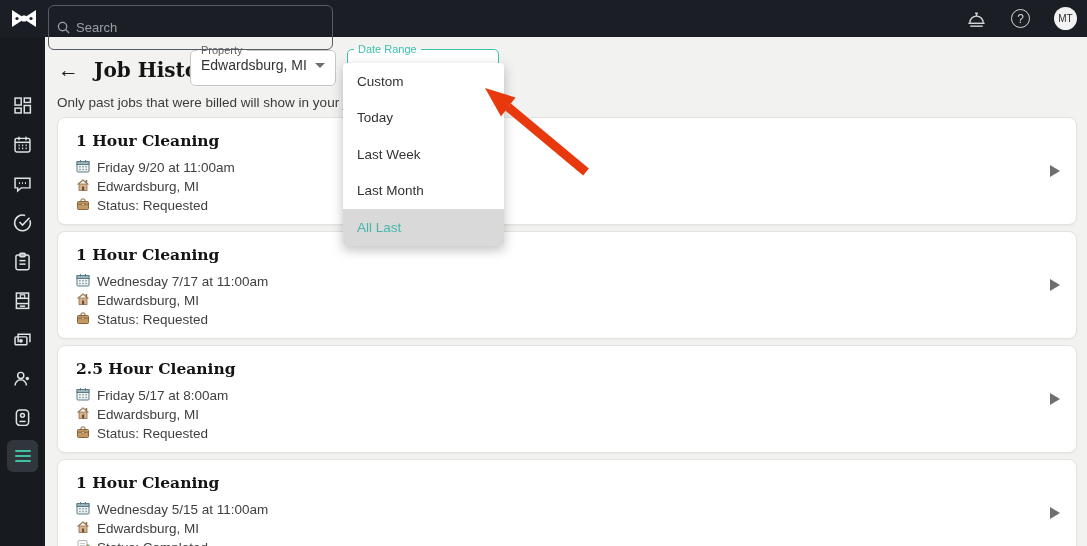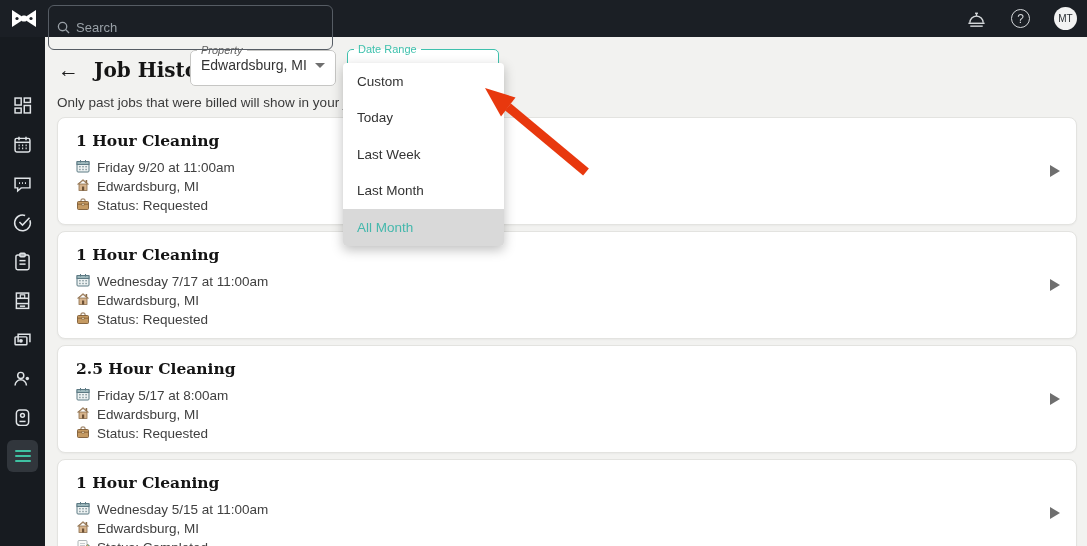--- a/index.html
+++ b/index.html
@@ -33,21 +33,21 @@
 
   
   .back-arrow { position:absolute; left:58px; top:58px; font-size:21px; color:#1e1e1e; cursor:pointer; z-index:5; }
   .page-title { position:absolute; left:94px; top:58px; font-family:"DejaVu Serif","Liberation Serif",serif;
     font-weight:bold; font-size:20px; color:#141414; z-index:5; }
   .subtitle { position:absolute; left:57px; top:95px; font-size:13.5px; color:#3b3b3b; z-index:5; }
 
   fieldset.select { position:absolute; border-radius:5px; background:#ffffff; z-index:6; }
   fieldset.select legend { font-size:11px; padding:0 4px; margin-left:6px; }
   .property-select { left:190px; top:44px; width:146px; height:42px; border:1px solid #c6c6c4; }
-  .property-select legend { color:#5f5f5f;font-style:italic; }
+  .property-select legend { color:#5f5f5f; }
   .select-value { display:flex; align-items:center; justify-content:space-between;
     padding:1px 10px 0 10px; font-size:14px; color:#333; cursor:pointer; }
   .caret-down { width:0; height:0; border-left:5px solid transparent; border-right:5px solid transparent;
     border-top:5px solid #6f6f6f; }
   .daterange-select { left:347px; top:43px; width:152px; height:42px; border:1.5px solid #3fc1ad; }
   .daterange-select legend { color:#3fc1ad; }
 
   
   .menu { position:absolute; left:343px; top:63px; width:161px; z-index:40; background:#ffffff;
     border-radius:4px; box-shadow:0 4px 12px rgba(0,0,0,0.25); overflow:hidden; }
@@ -217,21 +217,21 @@
 
   <div class="menu-item">
     <span>Last Week</span>
   </div>
 
   <div class="menu-item">
     <span>Last Month</span>
   </div>
 
   <div class="menu-item selected">
-    <span>All Month</span>
+    <span>All Last</span>
   </div>
 </div>
 
   <div class="job-list" id="job-list">
   <div class="job-card">
     <div class="job-title">1 Hour Cleaning</div>
     <div class="job-row">
       <span><svg viewBox="0 0 14 14">
     <rect x="1" y="2.5" width="12" height="10.5" rx="1" fill="#eef3f3" stroke="#5d7a84" stroke-width="1"></rect>
     <rect x="1" y="2.5" width="12" height="3" fill="#9db8bc" stroke="#5d7a84" stroke-width="1"></rect>

